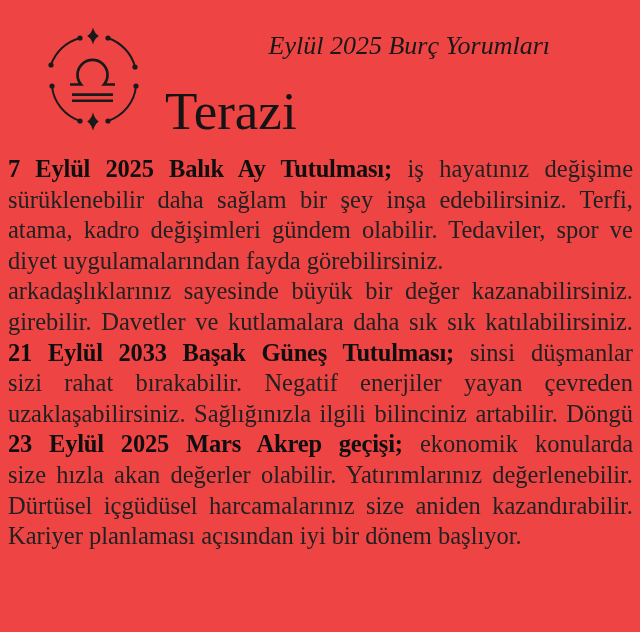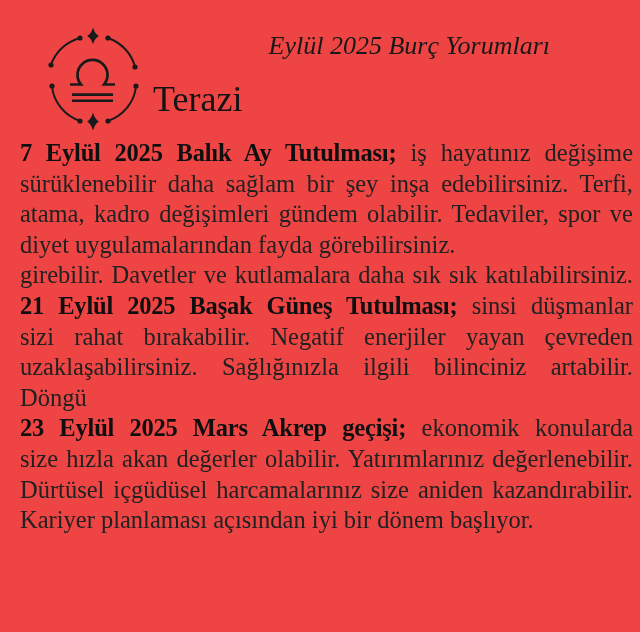--- a/index.html
+++ b/index.html
@@ -22,39 +22,40 @@
   }
   .zodiac-icon {
     position: absolute;
     left: 0;
     top: 0;
   }
   .sign-title {
     position: absolute;
     left: 153px;
     top: 73px;
-    margin: 0;
-    font-size: 36px;
+    margin: 12px;
+    font-size: 53px;
     line-height: 53px;
     font-weight: normal;
     color: #141414;
     white-space: nowrap;
   }
   .edition-title {
     position: absolute;
     right: 90px;
     top: 32px;
     font-style: italic;
     font-size: 26px;
     line-height: 28px;
     color: #181818;
     white-space: nowrap;
   }
   .content {
-    padding: 0 7px 0 20px;
+    padding: 0 7px 0 8px;
+    margin-top: 16px;
   }
   .line {
     font-size: 24.5px;
     line-height: 30.6px;
     text-align: justify;
     text-align-last: justify;
     color: #212121;
   }
   .line.last {
     text-align-last: left;
@@ -106,25 +107,26 @@
   <div class="content">
 
     <div class="para">
       <div class="line"><b>7 Eylül 2025 Balık Ay Tutulması;</b> <span>iş hayatınız değişime</span></div>
       <div class="line">sürüklenebilir daha sağlam bir şey inşa edebilirsiniz. Terfi,</div>
       <div class="line">atama, kadro değişimleri gündem olabilir. Tedaviler, spor ve</div>
       <div class="line last">diyet uygulamalarından fayda görebilirsiniz.</div>
     </div>
 
     <div class="para">
+      <div class="line">arkadaşlıklarınız sayesinde büyük bir değer kazanabilirsiniz.</div>
       <div class="line">girebilir. Davetler ve kutlamalara daha sık sık katılabilirsiniz.</div>
     </div>
 
     <div class="para">
-      <div class="line"><b>21 Eylül 2025 Başak Güneş Tutulması;</b> <span>sinsi düşmanlar</span></div>
+      <div class="line"><b>21 Eylül 2033 Başak Güneş Tutulması;</b> <span>sinsi düşmanlar</span></div>
       <div class="line">sizi rahat bırakabilir. Negatif enerjiler yayan çevreden</div>
       <div class="line">uzaklaşabilirsiniz. Sağlığınızla ilgili bilinciniz artabilir.  Döngü</div>
     </div>
 
     <div class="para">
       <div class="line"><b>23 Eylül 2025 Mars Akrep geçişi;</b> <span>ekonomik konularda</span></div>
       <div class="line">size hızla akan değerler olabilir. Yatırımlarınız değerlenebilir.</div>
       <div class="line">Dürtüsel içgüdüsel harcamalarınız size aniden kazandırabilir.</div>
       <div class="line last">Kariyer planlaması açısından iyi bir dönem başlıyor.</div>
     </div>

